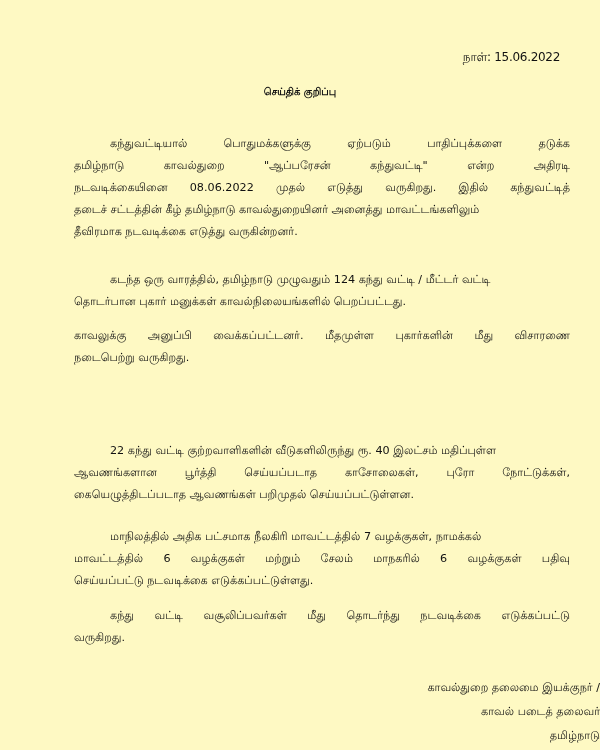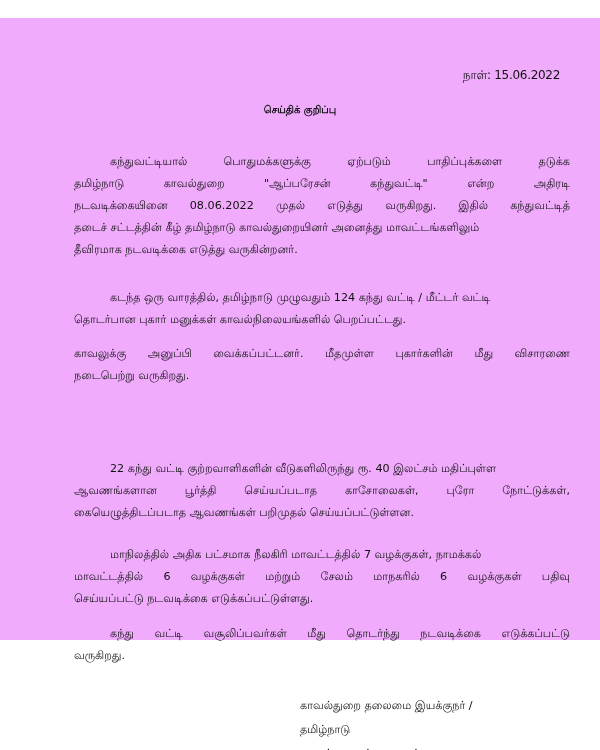--- a/index.html
+++ b/index.html
@@ -10,24 +10,24 @@
     body {
       width: 600px;
       height: 750px;
       position: relative;
       overflow: hidden;
       font-family: "DejaVu Sans", "Liberation Sans", sans-serif;
       color: #111111;
     }
     .page {
       position: absolute;
-      left: 0; top: 18px;
+      left: 0; top: 0;
       width: 600px;
-      height: 622px;
-      background: #f0abfc;
+      height: 750px;
+      background: #fef9c3;
     }
     .date-line {
       position: absolute;
       right: 40px;
       top: 50px;
       font-size: 12px;
       letter-spacing: -0.3px;
     }
     .title {
       position: absolute;
@@ -66,21 +66,21 @@
     #p4 { top: 428px; }
     #p5 { top: 514px; }
     #p6 { top: 593px; }
     .signature {
       position: absolute;
       left: 300px;
       width: 300px;
       top: 676px;
       font-size: 11.2px;
       line-height: 24px;
-      text-align: left;
+      text-align: right;
     }
     .signature .sig-line {
       display: block;
       white-space: nowrap;
     }
   </style>
 </head>
 <body>
 
 <div class="page">
@@ -119,17 +119,17 @@
     <span class="line">செய்யப்பட்டு நடவடிக்கை எடுக்கப்பட்டுள்ளது.</span>
   </div>
 
   <div class="para" id="p6">
     <span class="line justify indent">கந்து வட்டி வசூலிப்பவர்கள் மீது தொடர்ந்து நடவடிக்கை எடுக்கப்பட்டு</span>
     <span class="line">வருகிறது.</span>
   </div>
 
   <div class="signature">
     <span class="sig-line">காவல்துறை தலைமை இயக்குநர் /</span>
+    <span class="sig-line">காவல் படைத் தலைவர்</span>
     <span class="sig-line">தமிழ்நாடு</span>
-    <span class="sig-line">காவல் படைத் தலைவர்</span>
   </div>
 
 </div>
 
 </body></html>

